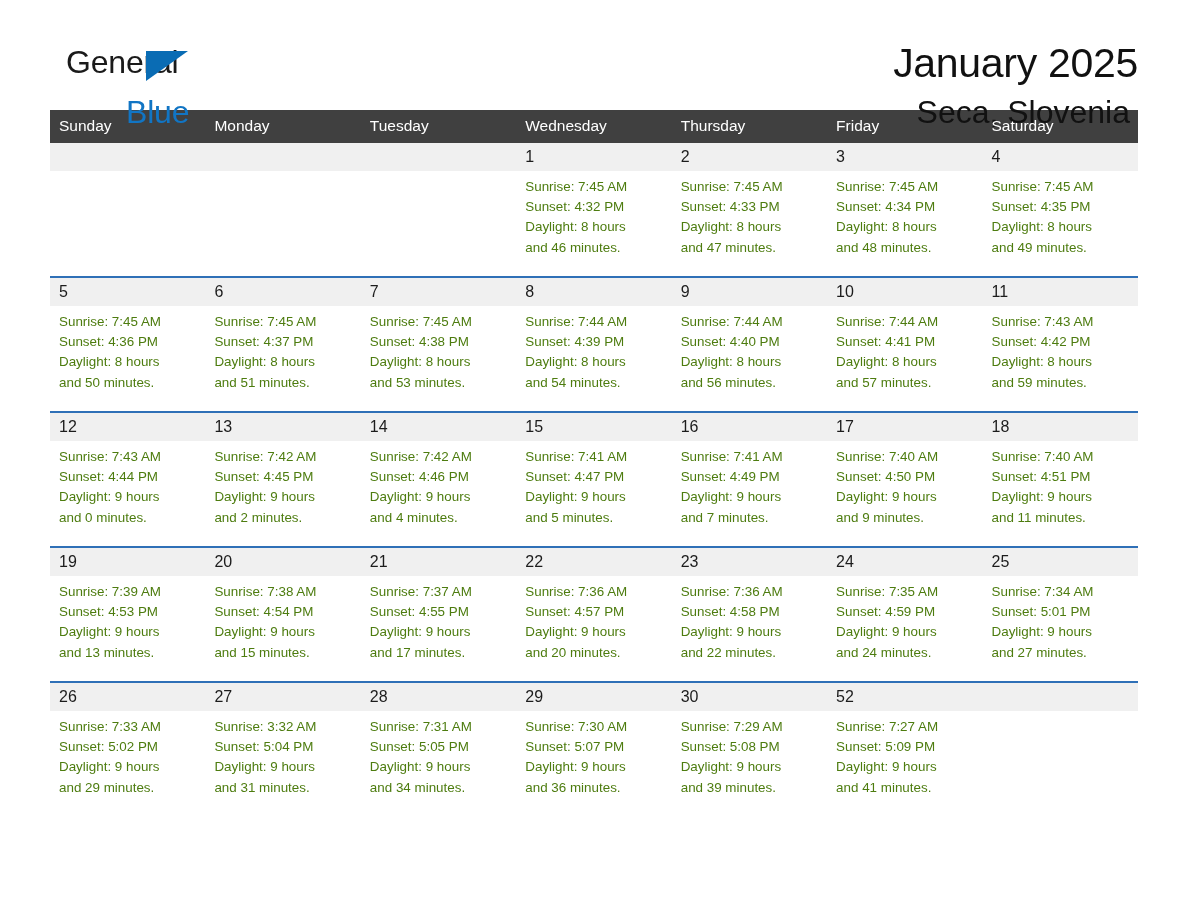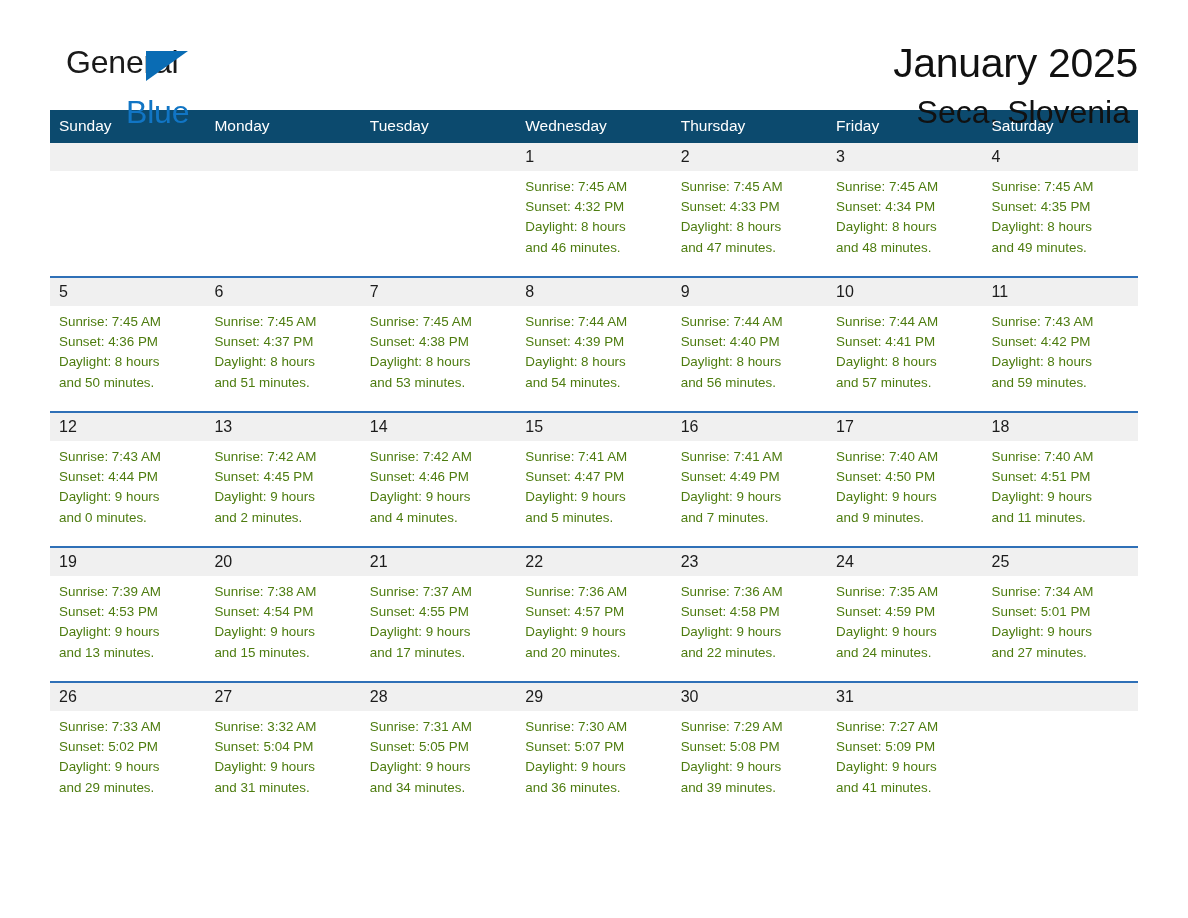--- a/index.html
+++ b/index.html
@@ -84,21 +84,21 @@
     line-height: 1.1;
   }
 
   
   .cal {
     width: 1088px;
     border-collapse: collapse;
     table-layout: fixed;
   }
   .cal th {
-    background: #0c4a6e;
+    background: #404040;
     color: #ffffff;
     font-size: 15.5px;
     font-weight: normal;
     text-align: left;
     padding: 7px 0 8px 9px;
     height: 16px;
     border: none;
   }
   .cal td {
     vertical-align: top;
@@ -459,21 +459,21 @@
             <div class="daycell">
               <div class="daynum">30</div>
               <div class="dayinfo">Sunrise: 7:29 AM
 Sunset: 5:08 PM
 Daylight: 9 hours
 and 39 minutes.</div>
             </div>
           </td>
         <td>
             <div class="daycell">
-              <div class="daynum">31</div>
+              <div class="daynum">52</div>
               <div class="dayinfo">Sunrise: 7:27 AM
 Sunset: 5:09 PM
 Daylight: 9 hours
 and 41 minutes.</div>
             </div>
           </td>
         <td>
             <div class="daycell">
               <div class="daynum"></div>
             </div>

